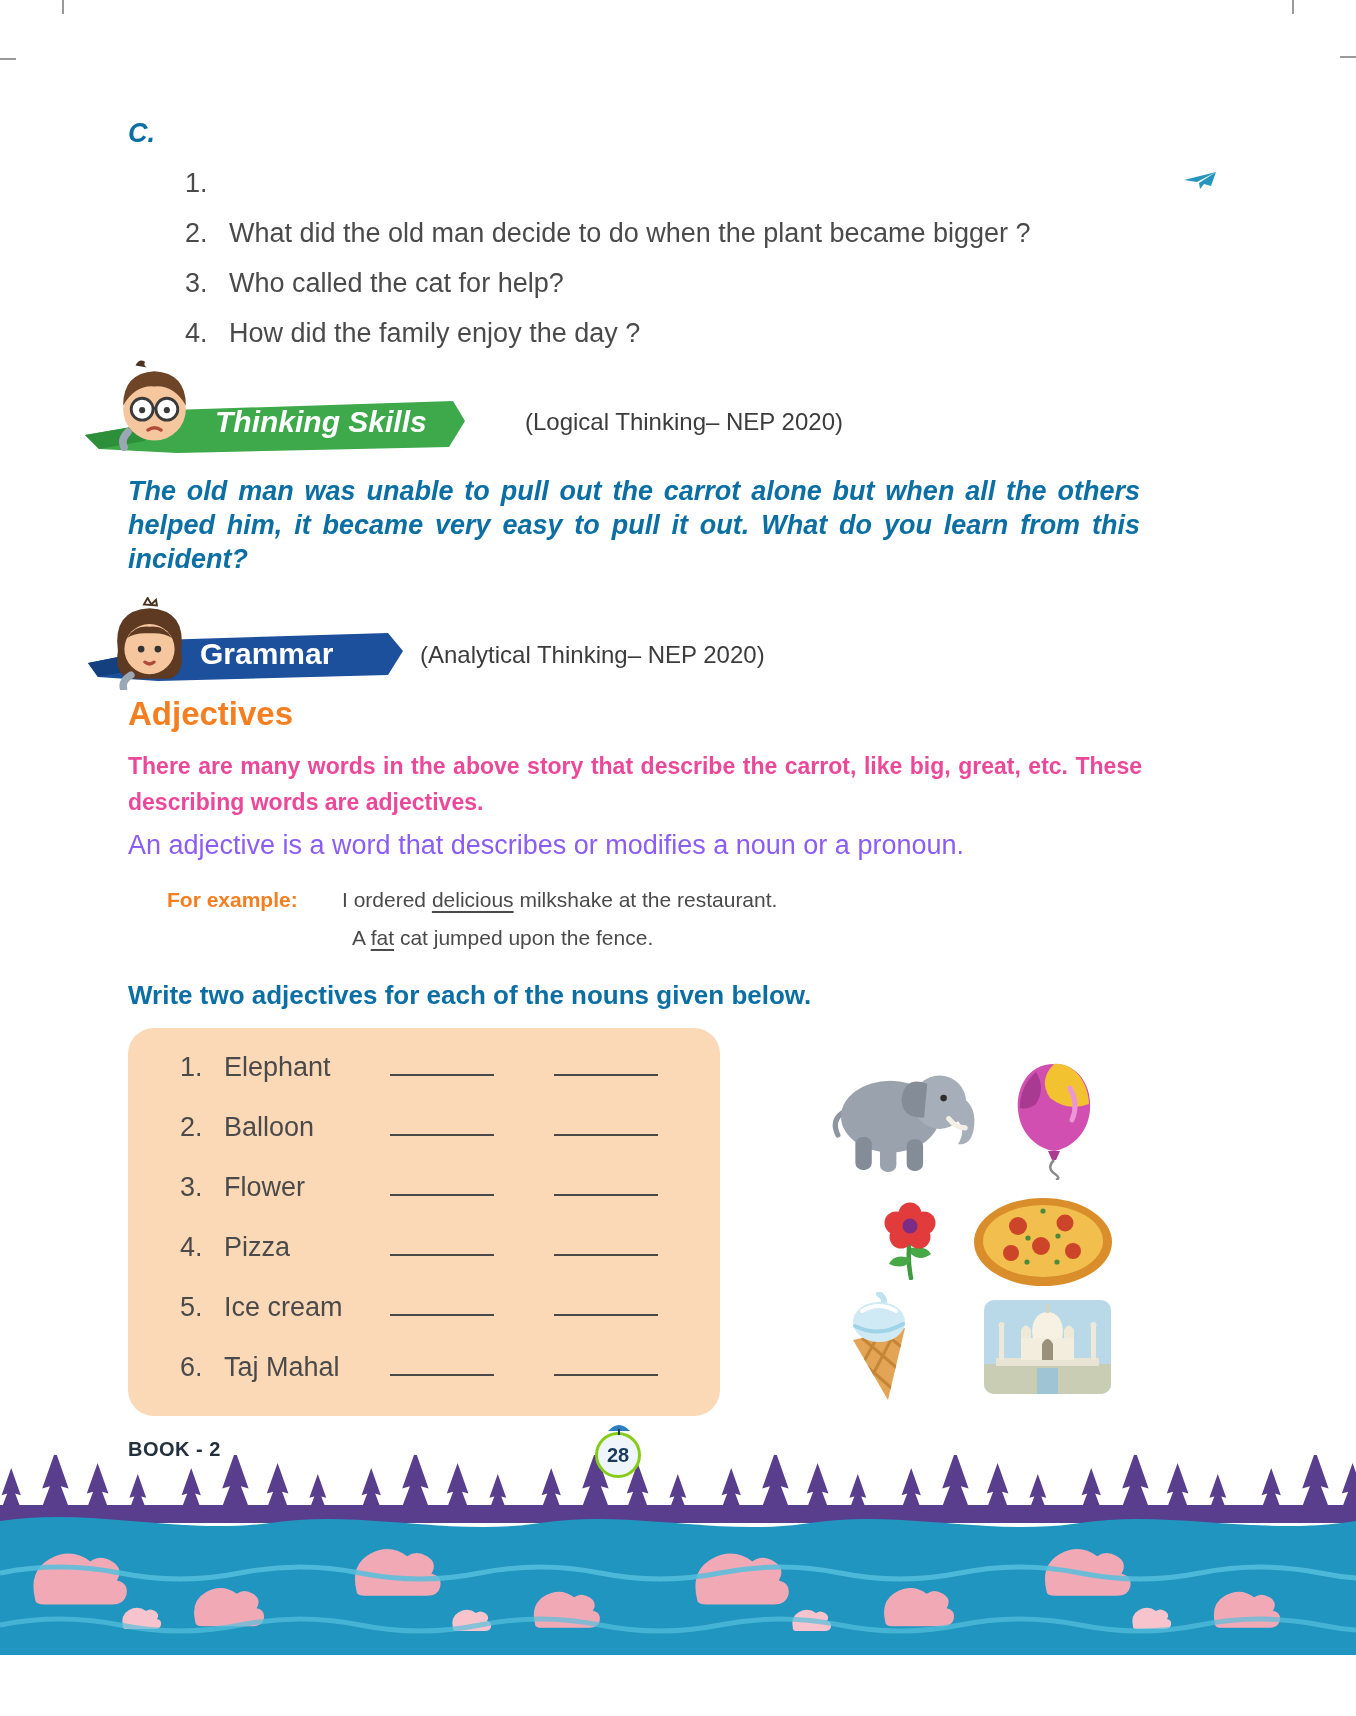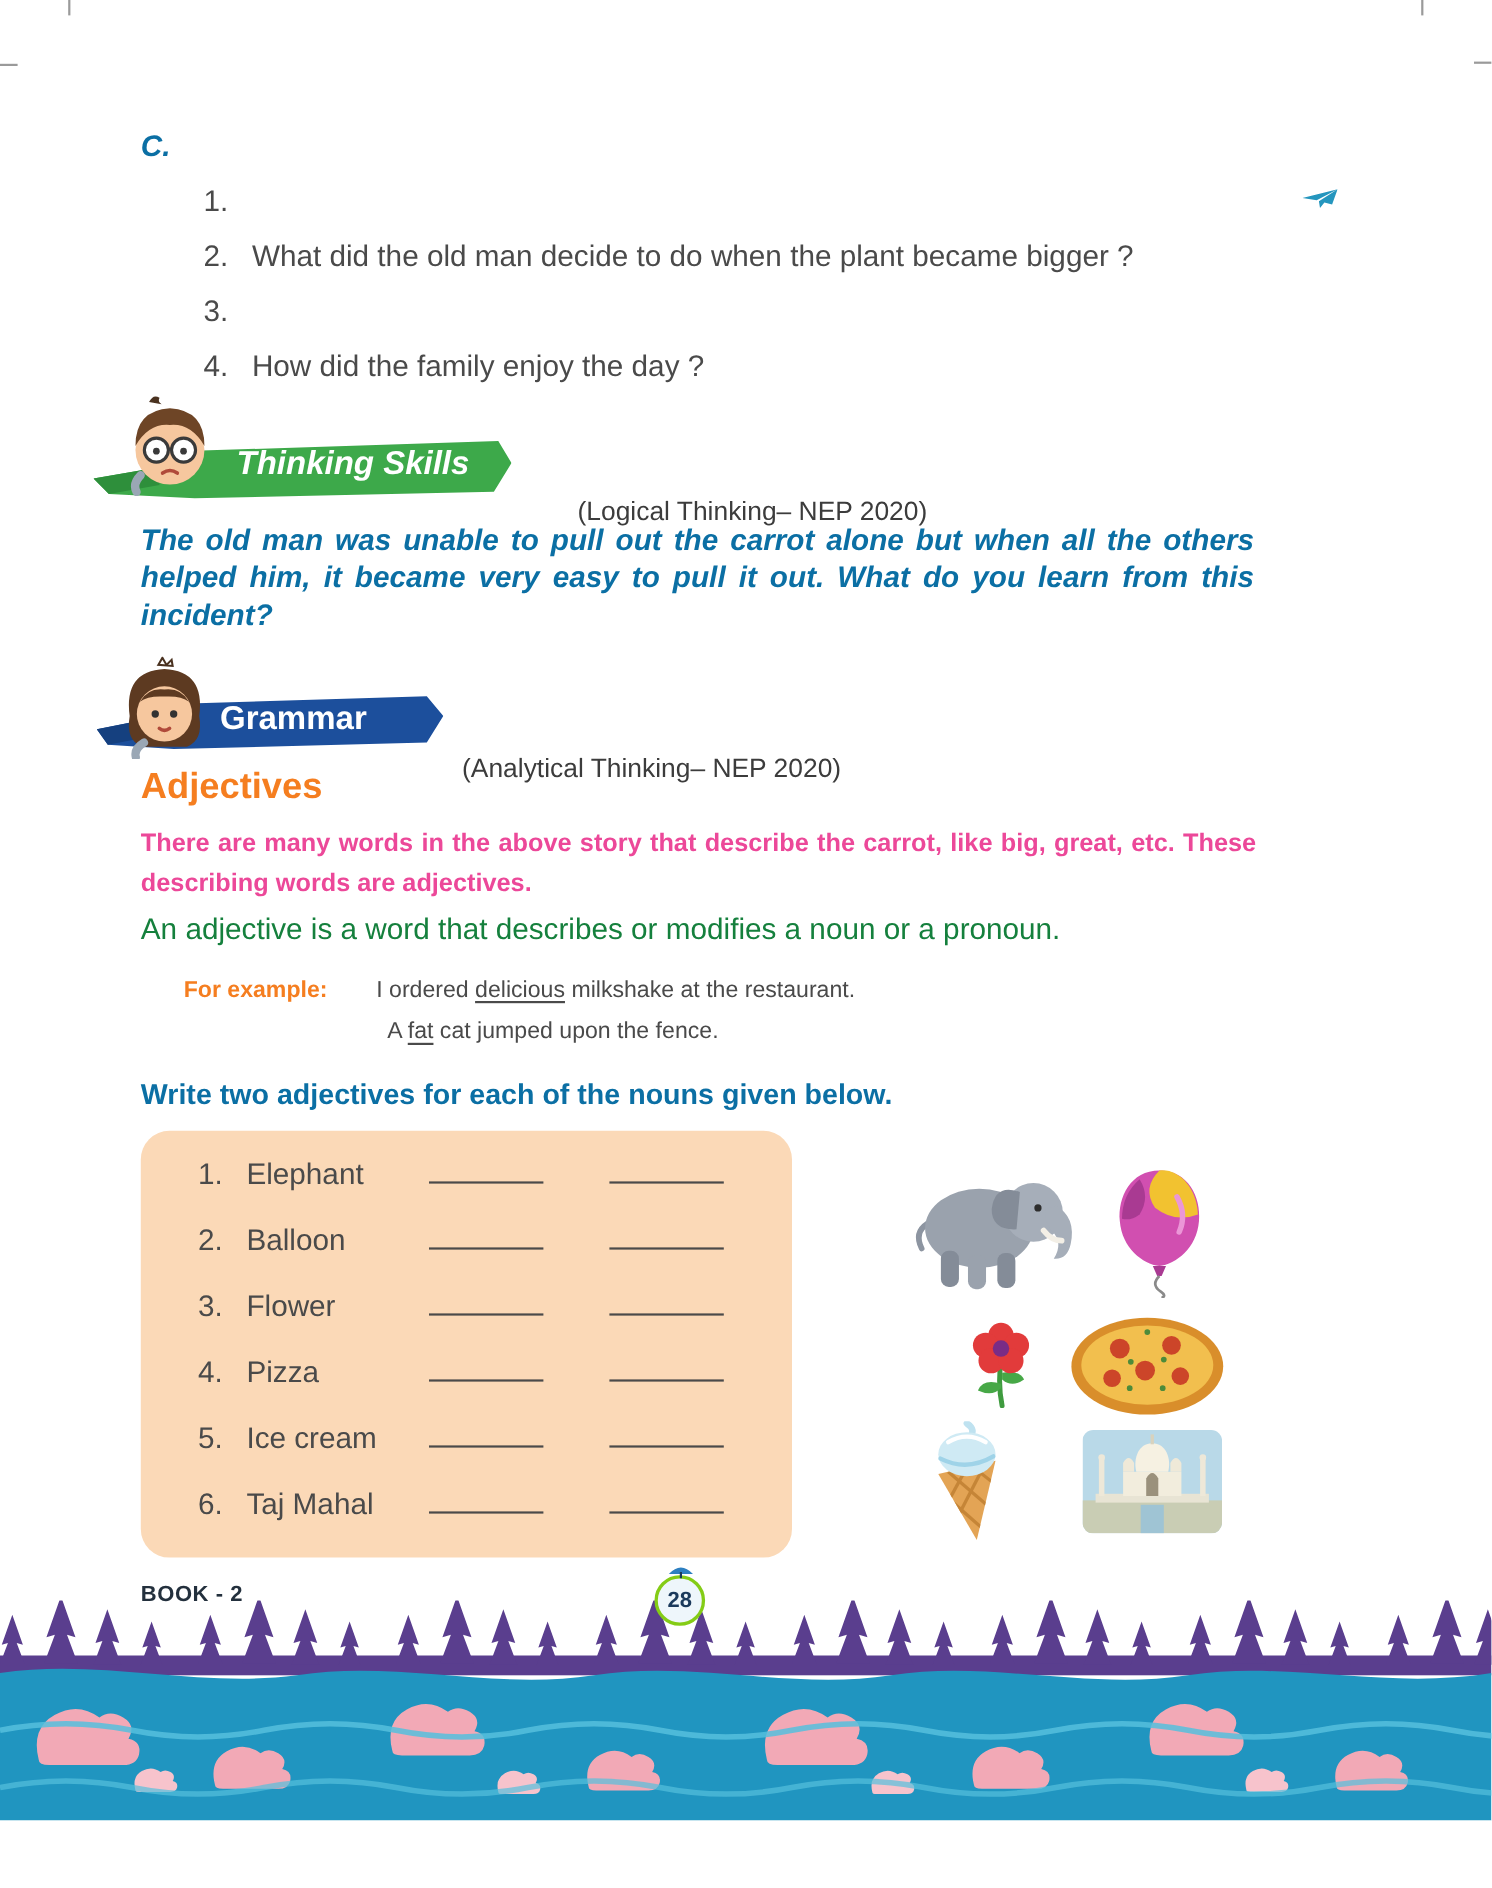--- a/index.html
+++ b/index.html
@@ -34,38 +34,38 @@
   .banner.gr .swash { top:34px; width:315px; height:56px; }
   .swash svg { position:absolute; inset:0; width:100%; height:100%; }
   .swash-label {
     position:absolute; color:#fff; font-weight:bold; z-index:2; white-space:nowrap;
   }
   .banner.ts .swash-label { left:130px; top:8px; font-size:30px; font-style:italic; }
   .banner.gr .swash-label { left:112px; top:8px; font-size:30px; }
   .avatar { position:absolute; z-index:3; }
   .banner.ts .avatar { left:22px; top:0; width:95px; height:98px; }
   .banner.gr .avatar { left:15px; top:2px; width:93px; height:96px; }
-  .nep-tag { position:absolute; font-size:24px; color:#3c3c3c; white-space:nowrap;margin-top:44px; }
+  .nep-tag { position:absolute; font-size:24px; color:#3c3c3c; white-space:nowrap; }
   .banner.ts .nep-tag { left:440px; top:52px; }
   .banner.gr .nep-tag { left:332px; top:46px; }
 
   
   .teal-q {
     position:absolute; left:128px; top:474px; width:1012px;
     color:#0b6fa4; font-size:27px; font-weight:bold; font-style:italic;
     line-height:34px; text-align:justify;
   }
 
   .orange-head { position:absolute; left:128px; top:695px; font-size:33px; font-weight:bold; color:#f57e20; }
 
   .teal-intro {
     position:absolute; left:128px; top:748px; width:1014px;
     color:#ec4899; font-size:23px; font-weight:bold; line-height:36px; text-align:justify;
   }
-  .definition { position:absolute; left:128px; top:830px; font-size:27px; color:#15803d; }
+  .definition { position:absolute; left:128px; top:830px; font-size:27px; color:#8b5cf6; }
 
   .example { position:absolute; left:128px; top:888px; font-size:21px; color:#4a4a4a;margin-left:39px; }
   .ex-label { color:#f57e20; font-weight:bold; display:inline-block; width:175px; }
   .ul { text-decoration:underline; text-underline-offset:4px; }
   .example-line2 { margin-left:185px; margin-top:14px; }
 
   .exercise-title { position:absolute; left:128px; top:980px; font-size:26px; font-weight:bold; color:#0b6fa4; }
 
   
   .ex-box {
@@ -121,20 +121,21 @@
     </div>
     <div class="q-row">
       <span class="q-num">1.</span>
     </div>
     <div class="q-row">
       <span class="q-num">2.</span>
       <span class="q-text">What did the old man decide to do when the plant became bigger ?</span>
     </div>
     <div class="q-row">
       <span class="q-num">3.</span>
+      <span class="q-text">Who called the cat for help?</span>
     </div>
     <div class="q-row">
       <span class="q-num">4.</span>
       <span class="q-text">How did the family enjoy the day ?</span>
     </div>
   </section>
 
   <div class="banner ts">
     <div class="avatar">
       <svg viewBox="0 0 100 100">

